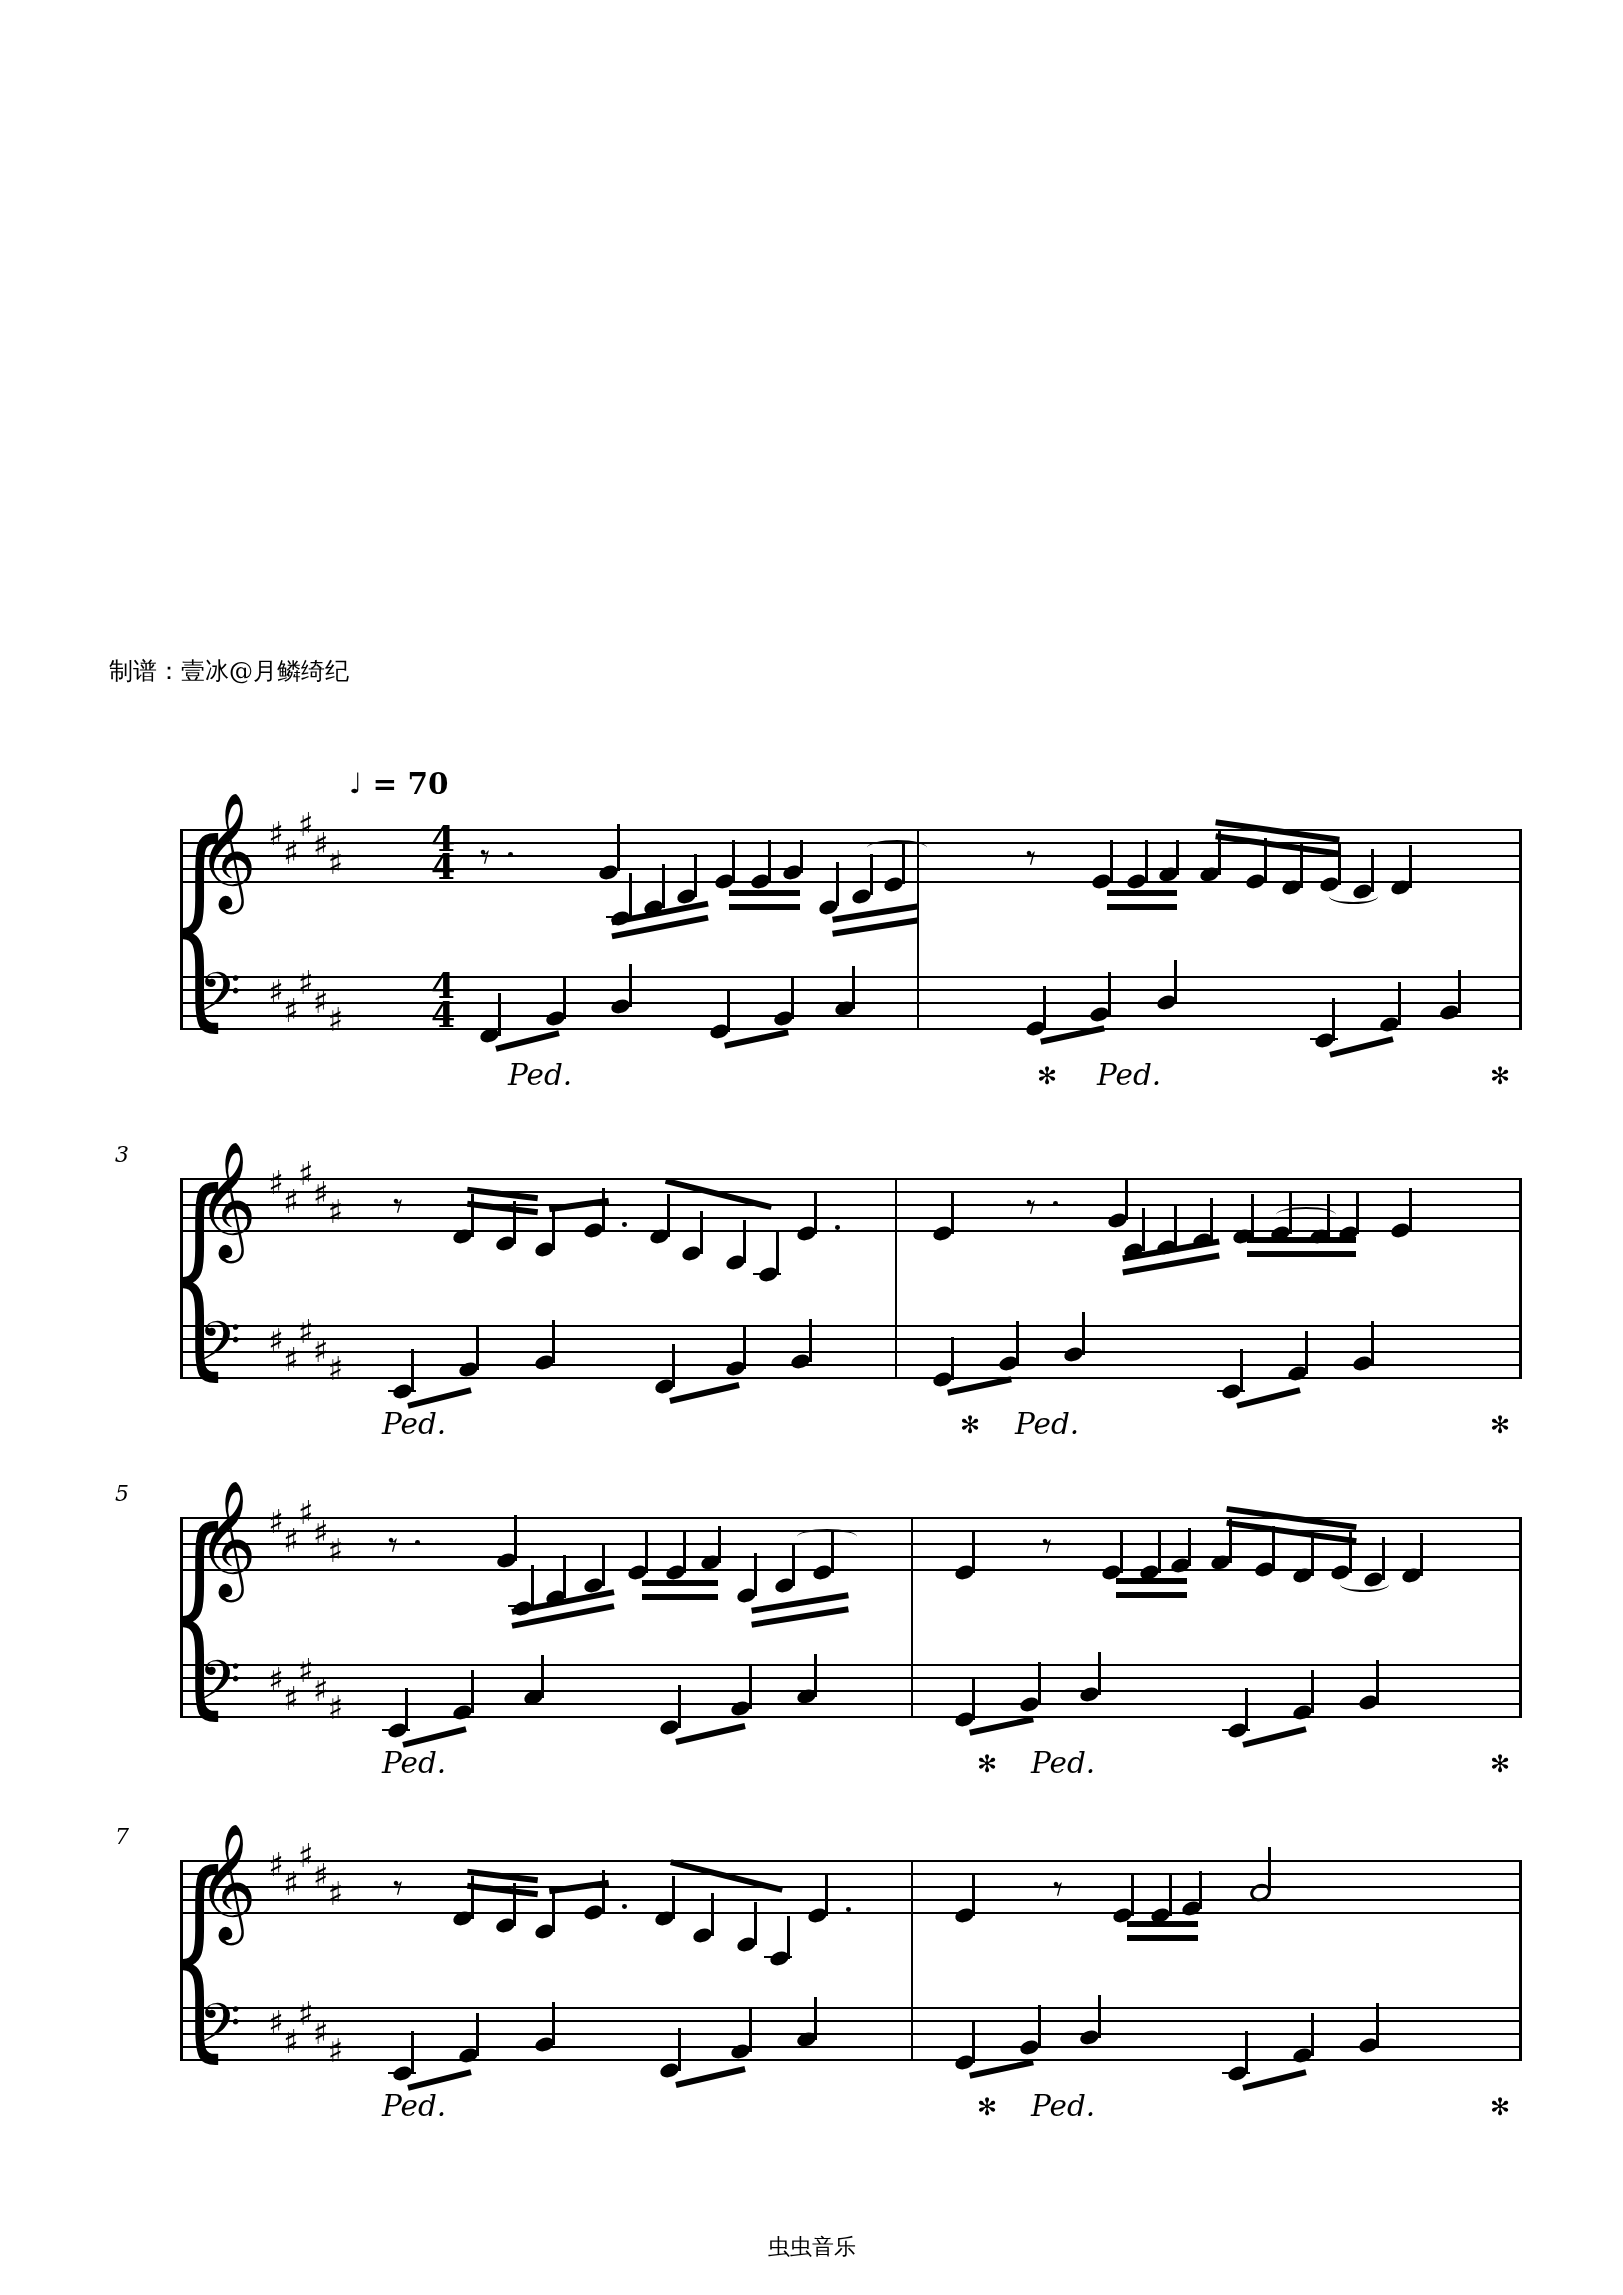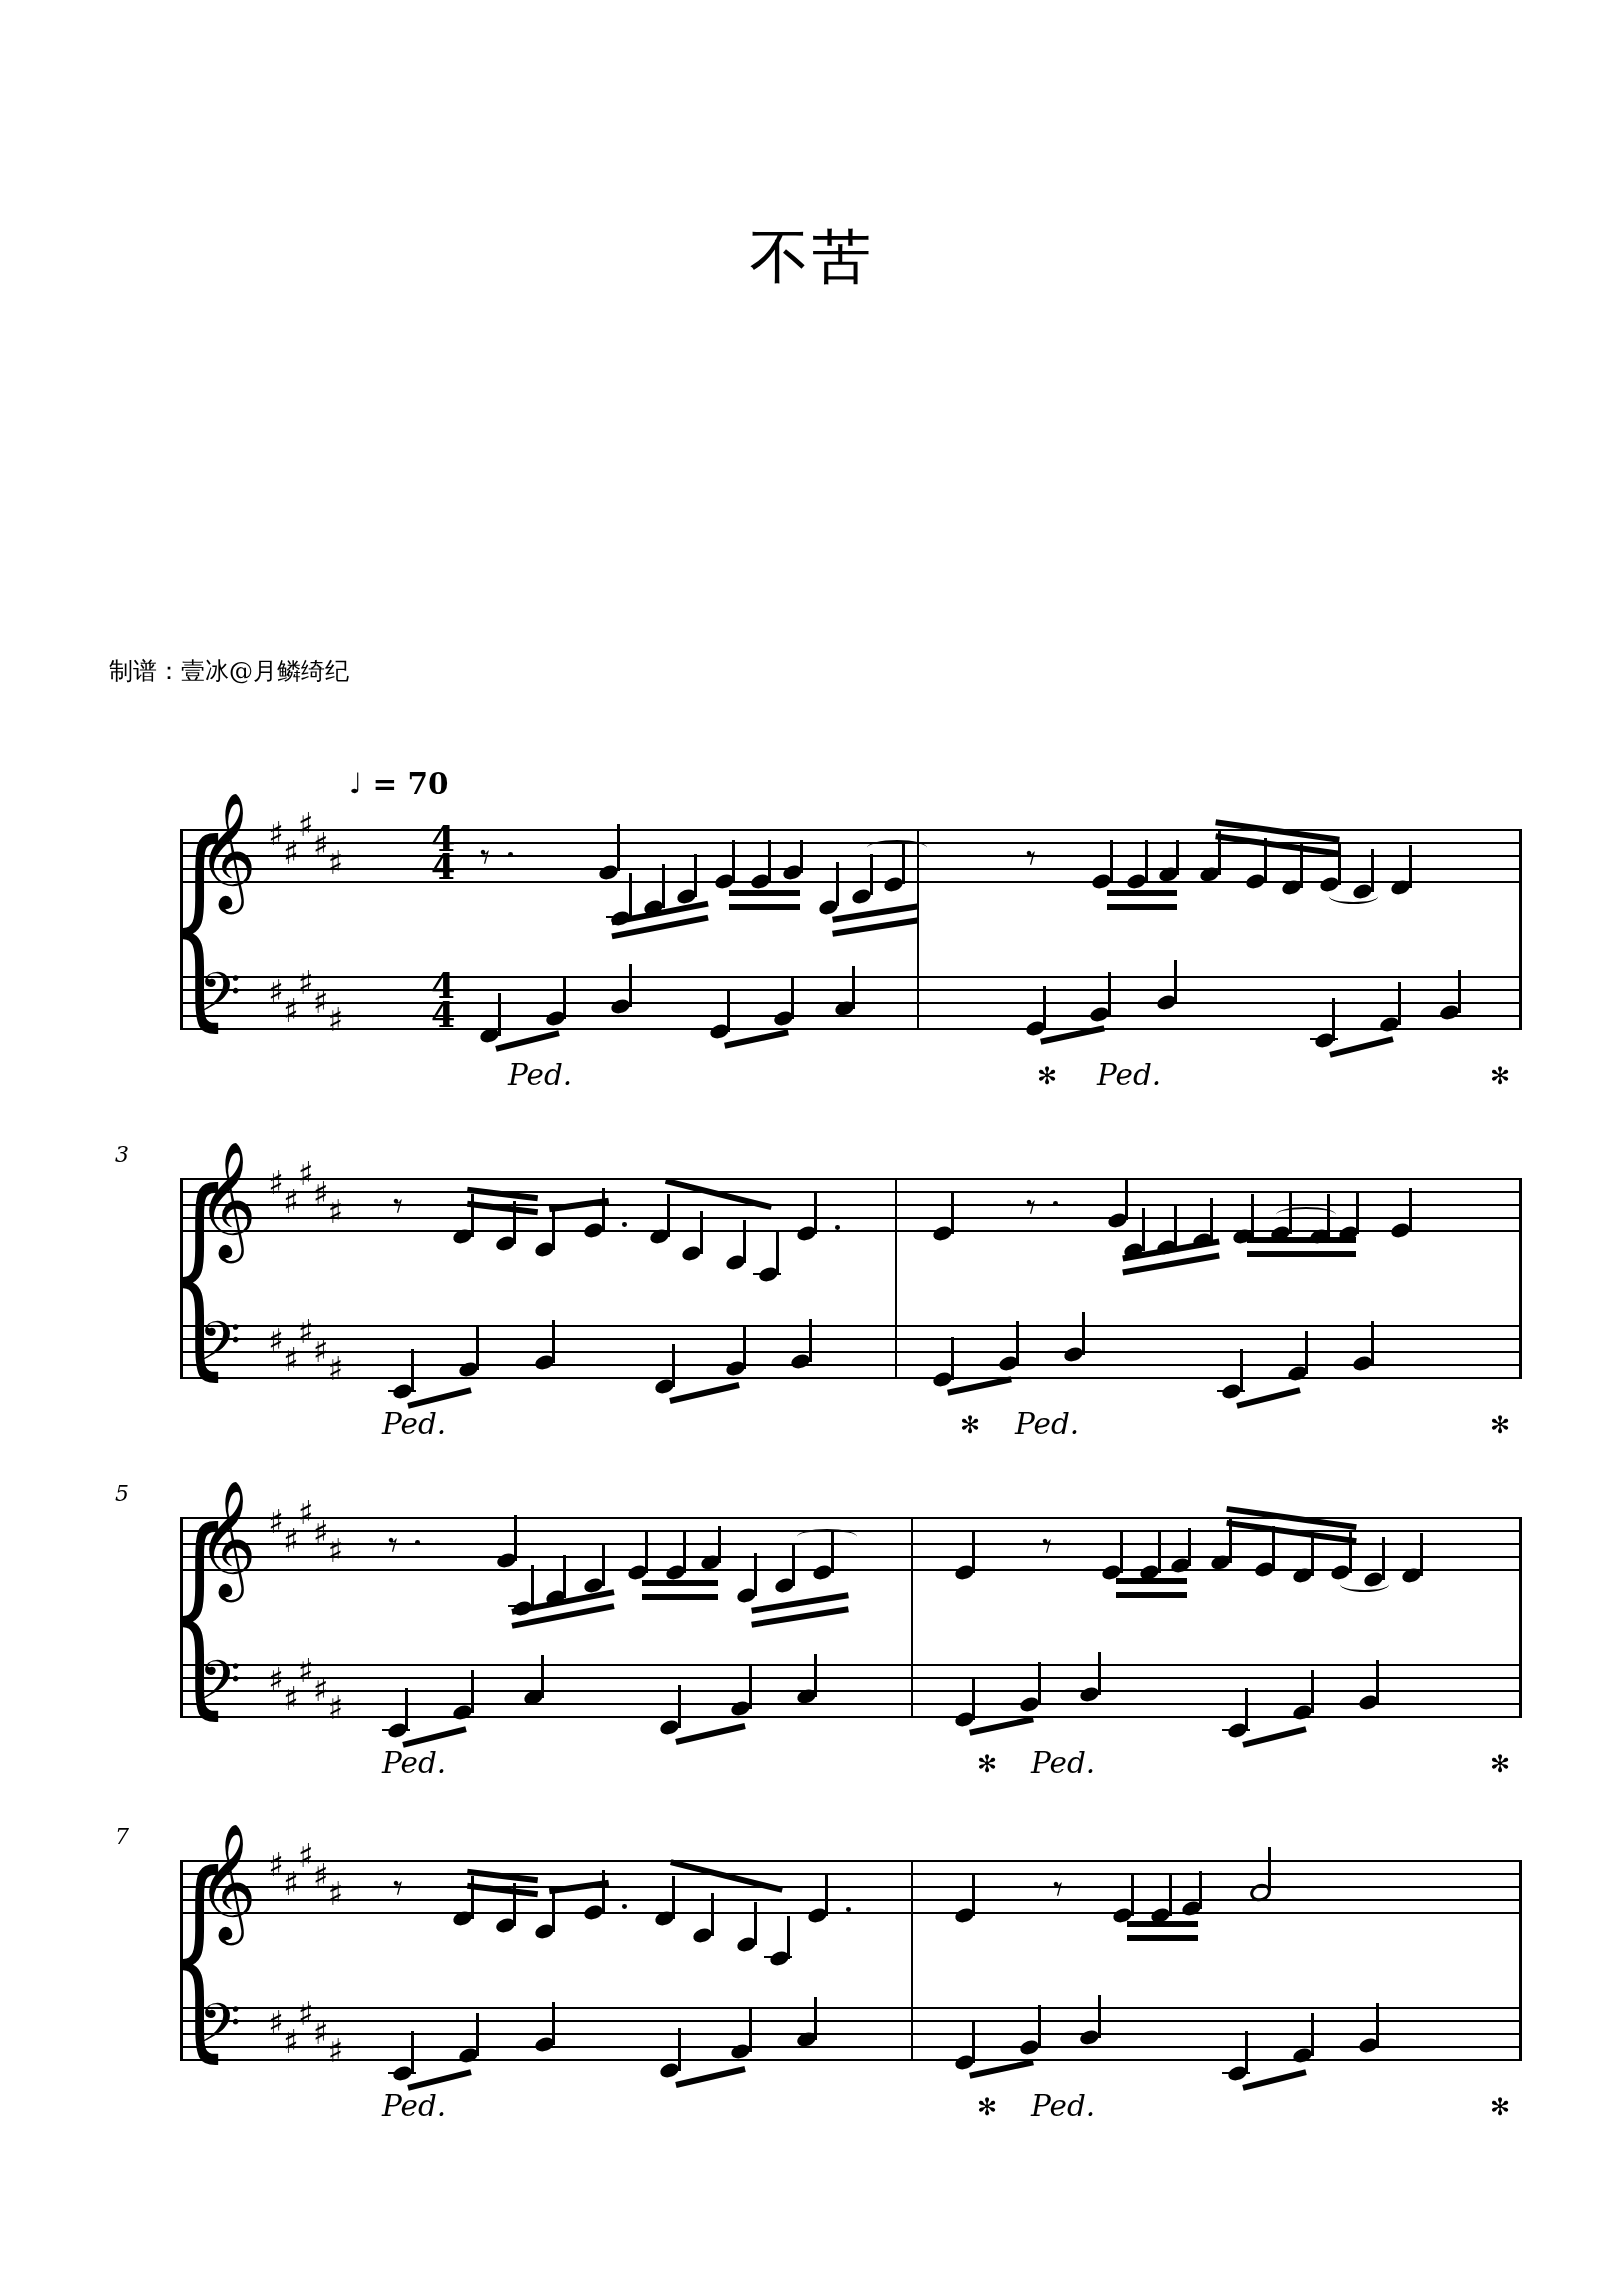--- a/index.html
+++ b/index.html
@@ -243,21 +243,20 @@
     height: 1.6px;
     background: #000;
     width: 28px;
   }
 </style>
 </head>
 <body>
 
 <div class="page">
 
-  <div class="title">不苦</div>
 
 
   <div class="credits-left">制谱：壹冰@月鳞绮纪</div>
 
   <div class="tempo">
     <span class="notehead">♩</span>
     <span>= 70</span>
   </div>
 
   <div class="system" style="top:818px;">
@@ -775,14 +774,15 @@
       <div class="nh" style="left:1255px; top:190px;"></div>
       <div class="stem" style="left:1272px; top:154px; height:43px;"></div>
 
       <div class="ped" style="left:278px; top:240px;">Ped.</div>
       <div class="pedstar" style="left:873px; top:244px;">✻</div>
       <div class="ped" style="left:927px; top:240px;">Ped.</div>
       <div class="pedstar" style="left:1386px; top:244px;">✻</div>
     </div>
   </div>
 
+  <div class="footer">虫虫音乐</div>
 </div>
 
 
 </body></html>

